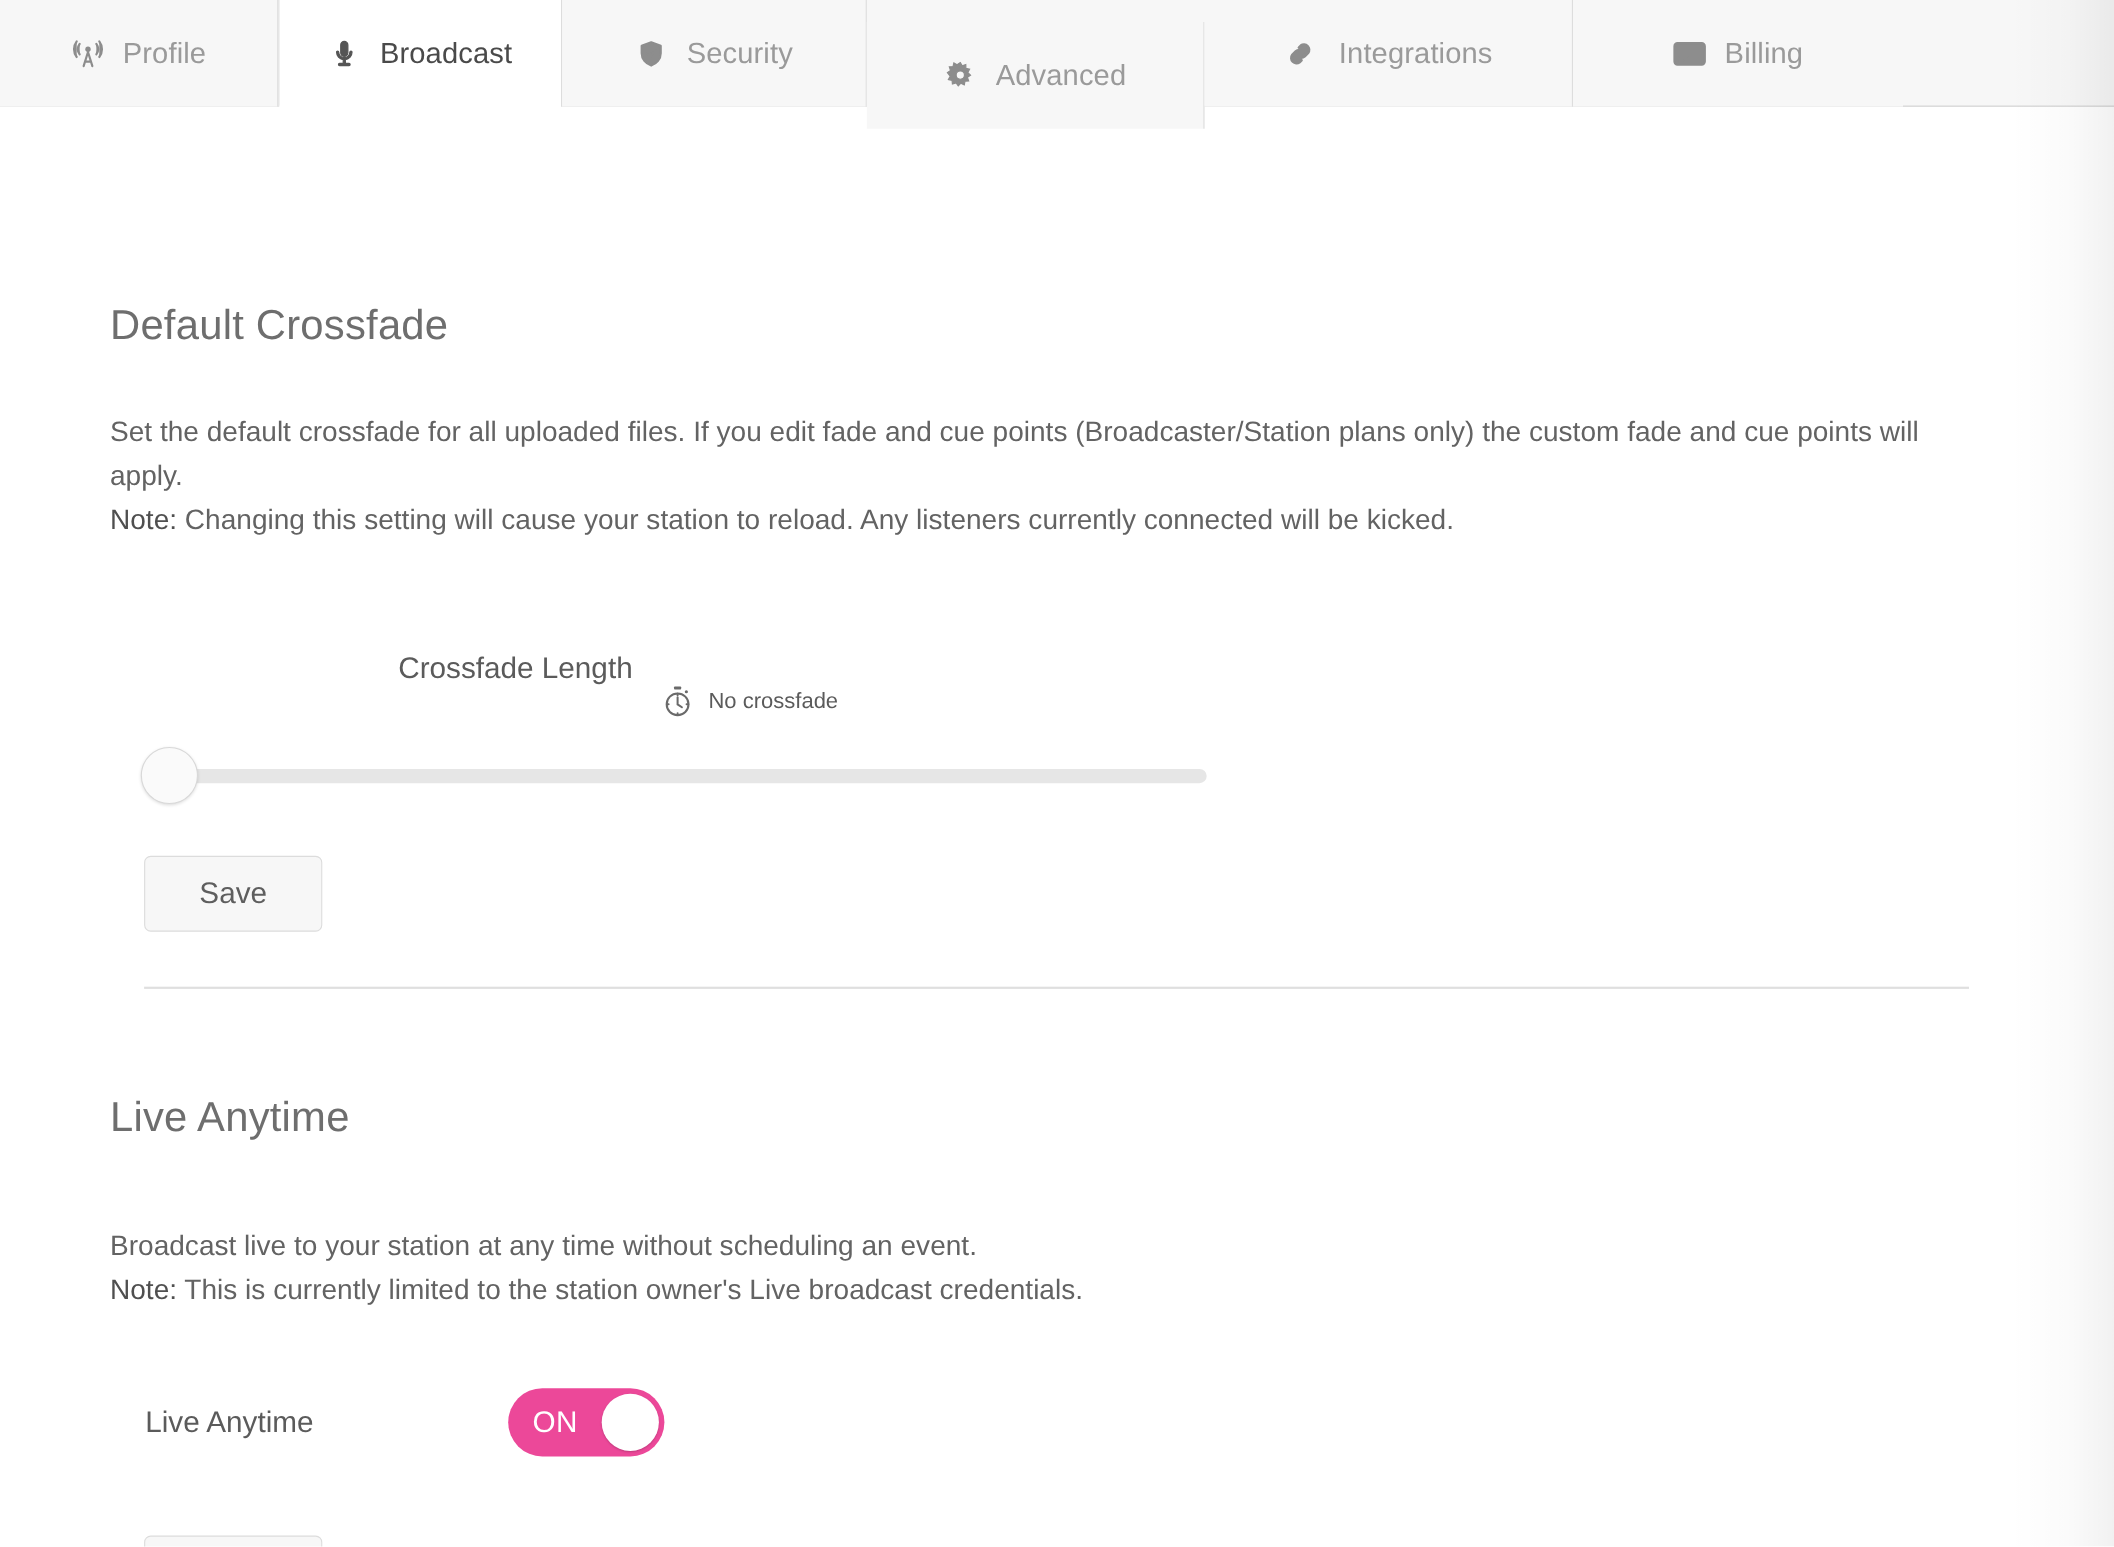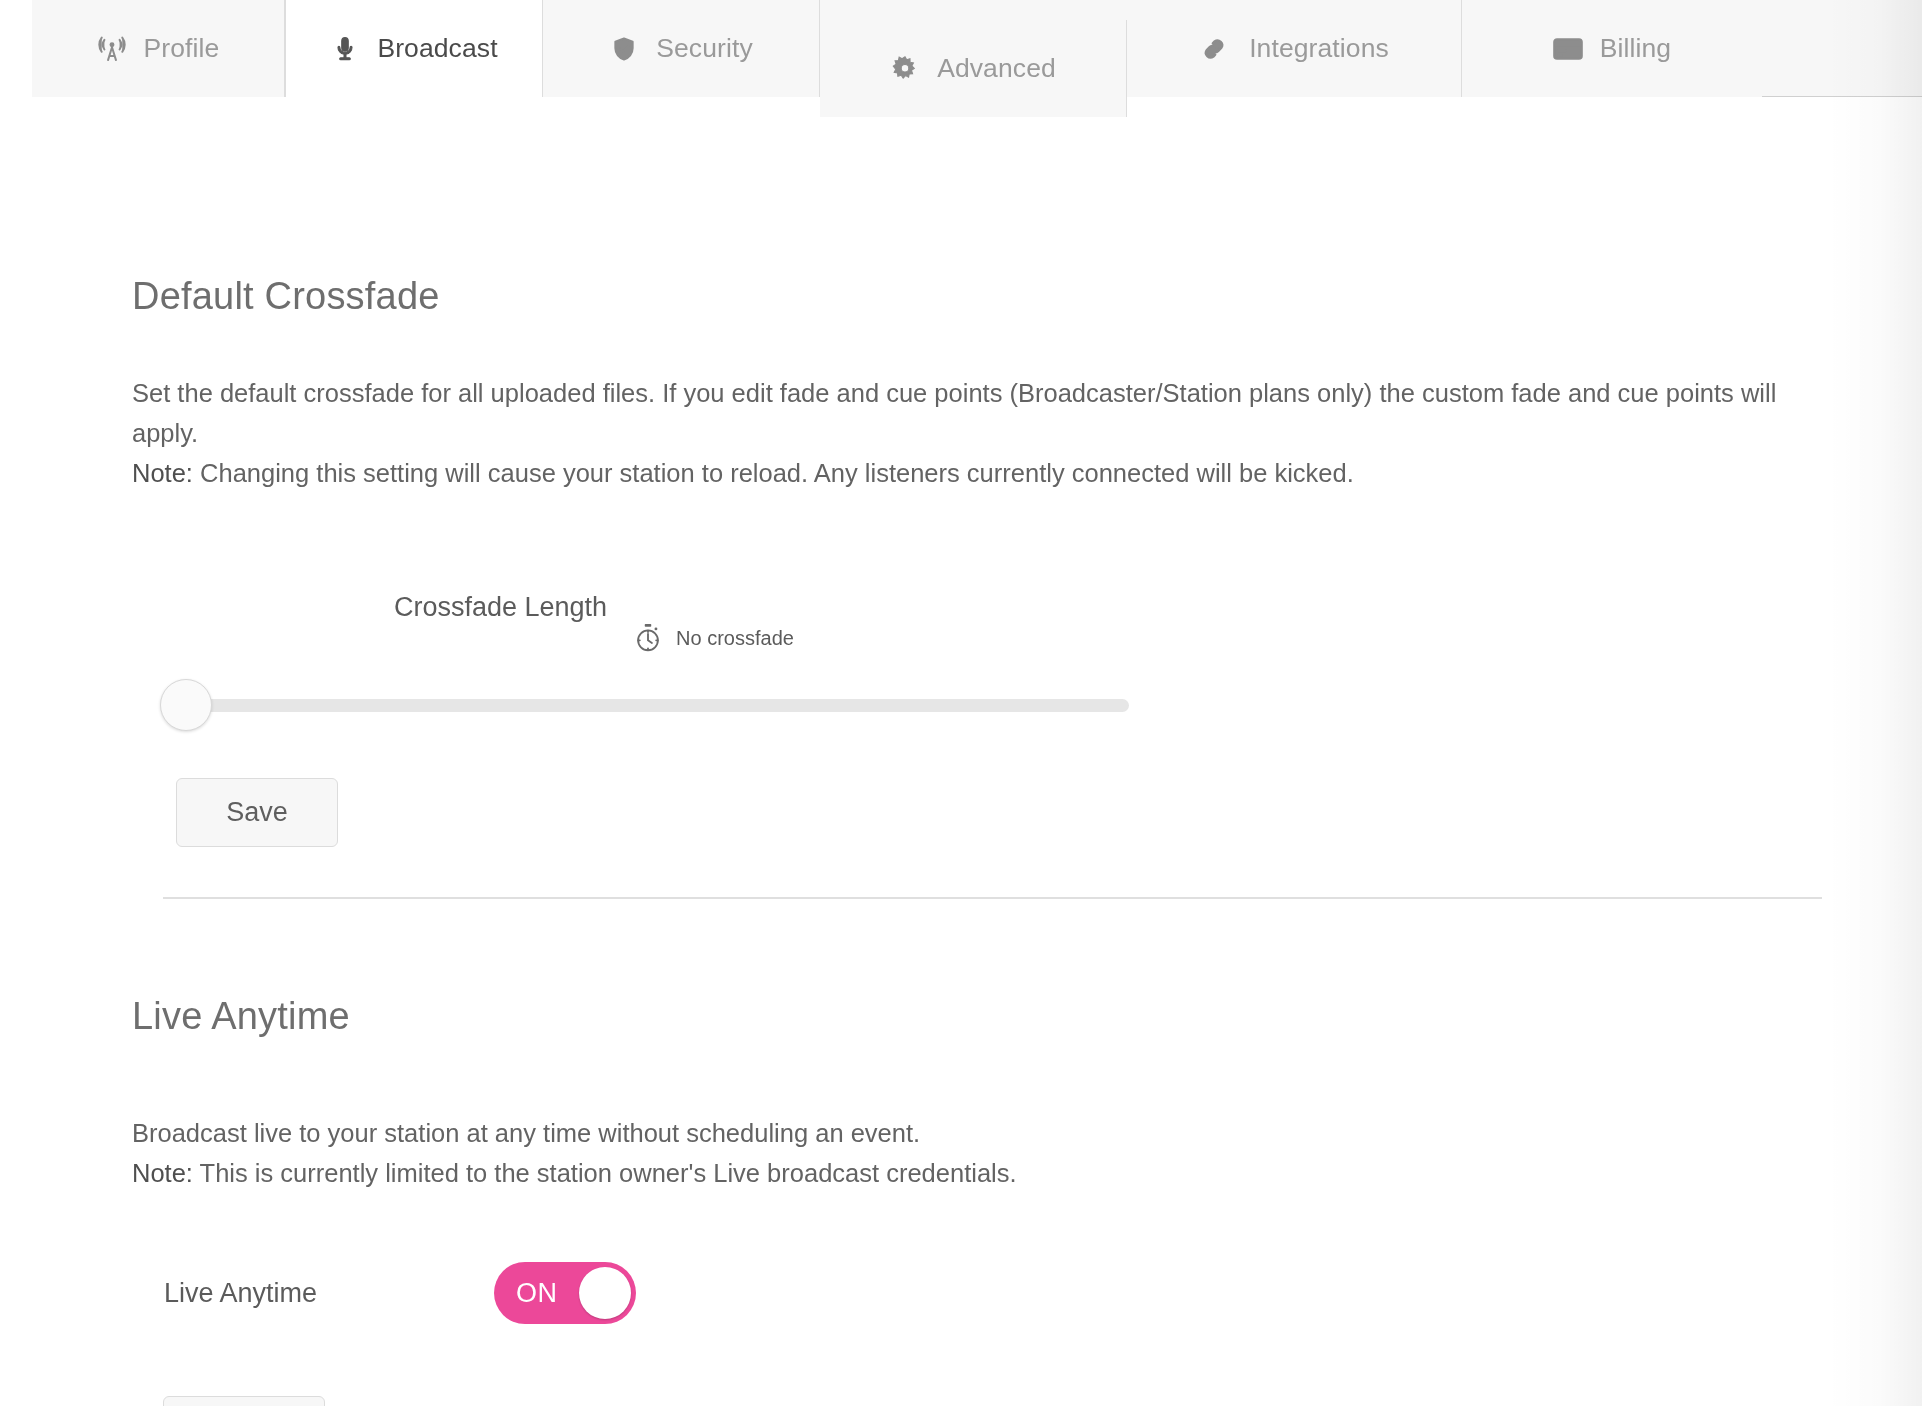--- a/index.html
+++ b/index.html
@@ -10,21 +10,20 @@
     background: #ffffff;
     font-family: "Liberation Sans", sans-serif;
     overflow: hidden;
   }
 
   .page {
     position: relative;
     width: 1922px;
     height: 1406px;
     background: #ffffff;
-    padding-left: 32px;
   }
 
   
   .right-edge {
     position: absolute;
     top: 0; right: 0;
     width: 96px; height: 1406px;
     background: linear-gradient(to right, rgba(0,0,0,0) 0%, rgba(0,0,0,0.015) 55%, rgba(0,0,0,0.055) 100%);
     pointer-events: none;
     z-index: 5;
@@ -187,21 +186,21 @@
     border: 1px solid #dcdcdc;
     border-radius: 6px;
     color: #5e5e5e;
     font-size: 27px;
     font-family: "Liberation Sans", sans-serif;
     cursor: pointer;
     display: flex;
     align-items: center;
     justify-content: center;
   }
-  .btn-save-crossfade { left: 144px; top: 681px; }
+  .btn-save-crossfade { left: 131px; top: 681px; }
   .btn-save-live      { left: 131px; top: 1299px; }
 
   .divider {
     position: absolute;
     left: 131px;
     top: 800px;
     width: 1659px;
     height: 2px;
     background: #dfdfdf;
   }

